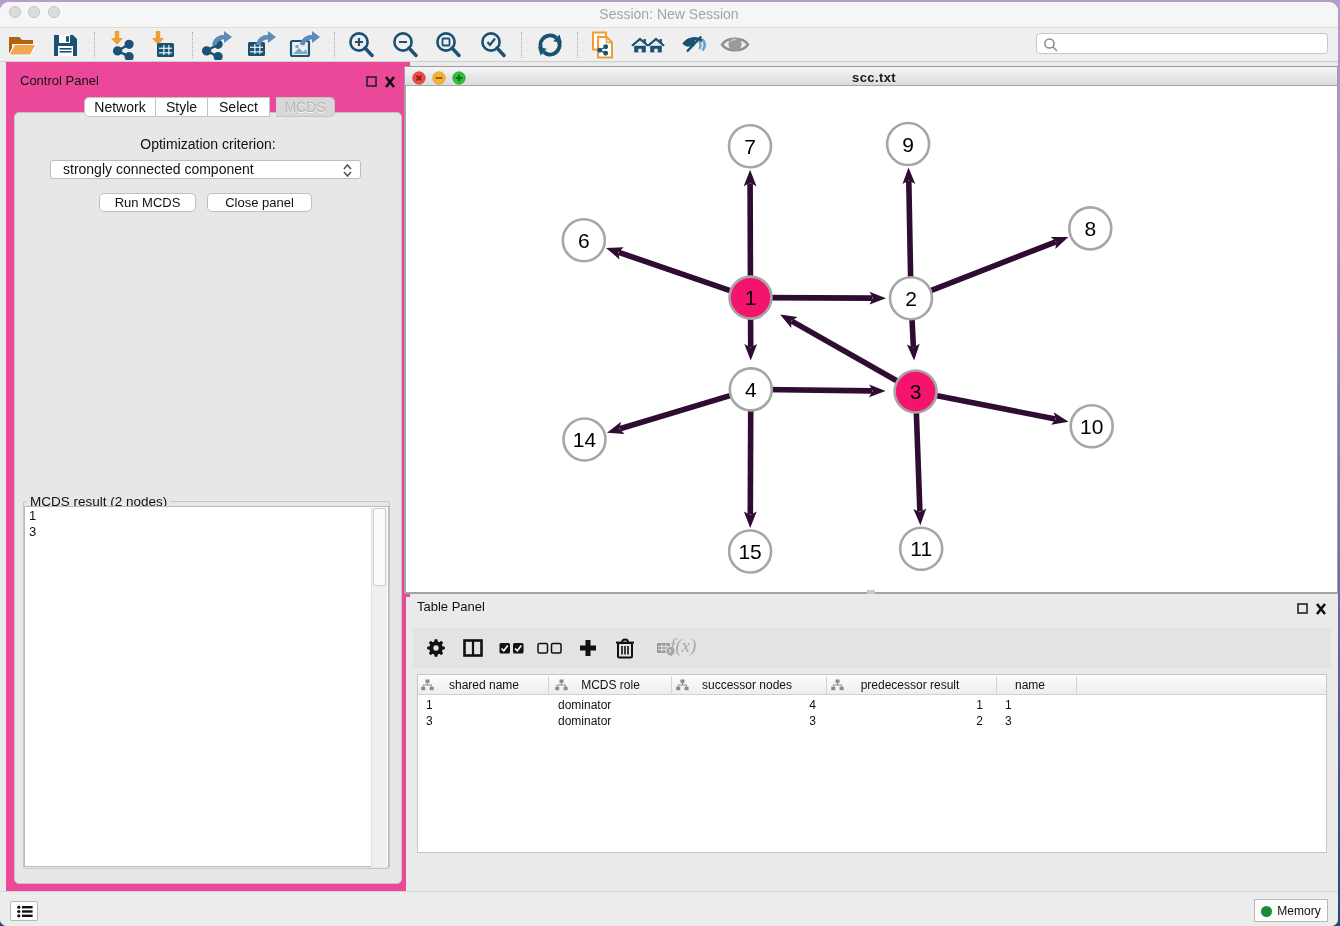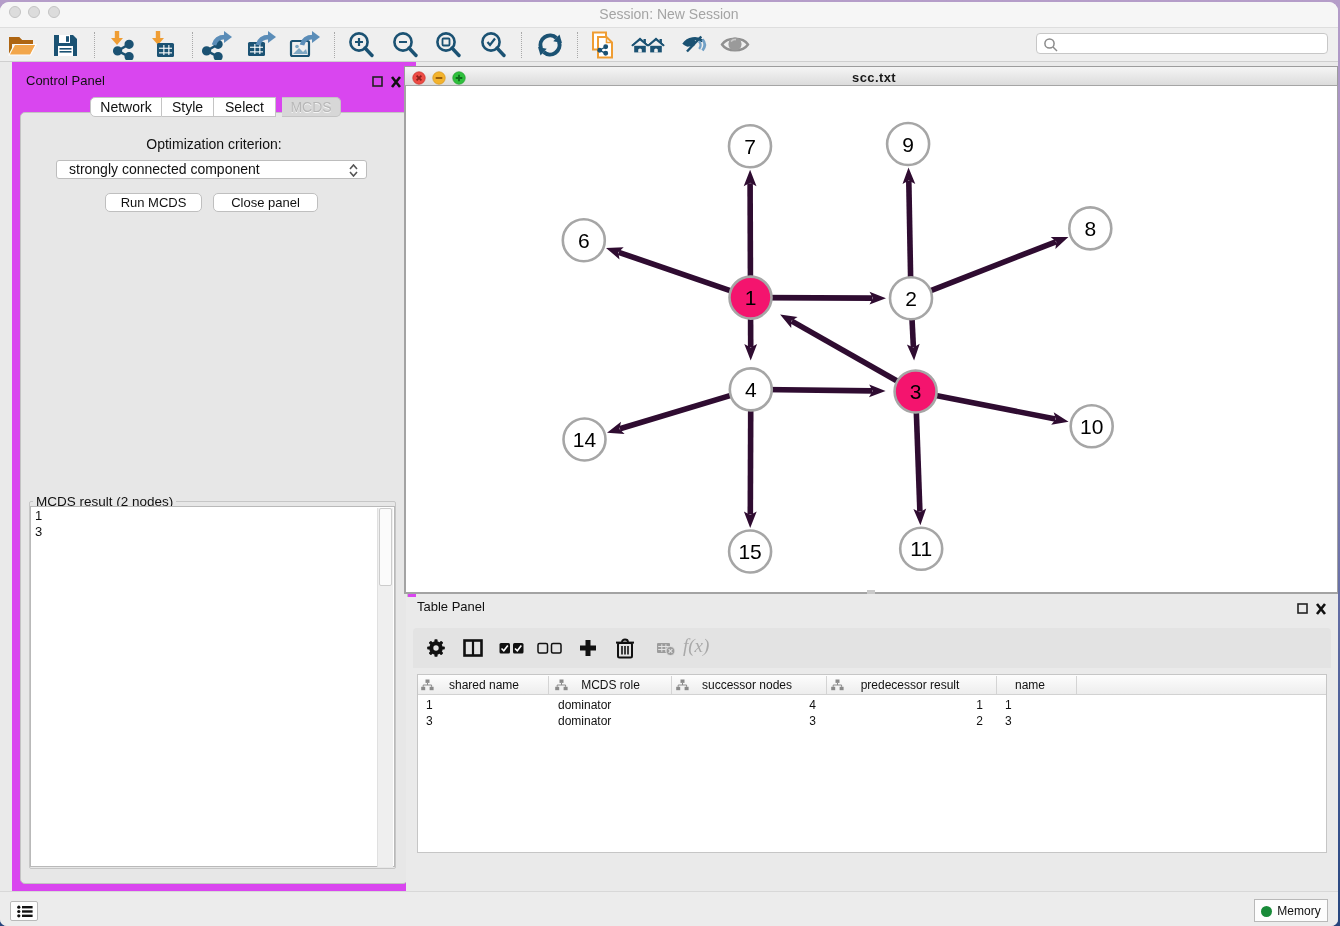--- a/index.html
+++ b/index.html
@@ -19,21 +19,21 @@
 .sep { position:absolute; top:4px; height:26px; width:1px; border-left:1px dotted #a9a9a9; }
 .ticon { position:absolute; top:1.5px; }
 #search { position:absolute; left:1036px; top:5px; width:292px; height:21px; background:#fff; border:1px solid #c7c7c7; border-radius:4px; }
 .phead { font-size:13px; color:#111; }
 .seg { position:absolute; display:flex; height:20px; font-size:14px; }
 .seg > div { background:#fff; border:1px solid #c4c4c4; border-left-width:0; color:#111;
   display:flex; align-items:center; justify-content:center; font-weight:500; }
 .seg > div:first-child { border-left-width:1px; border-radius:5px 0 0 5px; }
 .seg > div:last-child { border-radius:0 5px 5px 0; }
 .seg > div.dis { background:#d7d7d7; color:#b7b7b7; text-shadow:0 1px 0 #f5f5f5;margin-left:6px; }
-#cpanel { position:absolute; left:12px; top:60px; width:404px; height:829px; background:#d946ef; }
+#cpanel { position:absolute; left:6px; top:60px; width:404px; height:829px; background:#ec4899; }
 #cp-tabpanel { position:absolute; left:8px; top:50px; width:388px; height:772px; background:#e7e7e7; border:1px solid #c3c3c3; border-radius:5px; }
 .btn { position:absolute; background:#fff; border:1px solid #bfbfbf; border-radius:5px; font-size:13px; color:#111; text-align:center; line-height:17px; }
 #mcds-select { position:absolute; left:35px; top:47px; width:311px; height:19px; background:#fff; border:1px solid #bdbdbd; border-radius:3px; font-size:14px; color:#111; line-height:17px; padding-left:12px; }
 #mcds-fieldset { position:absolute; left:8px; top:388px; width:367px; height:368px; border:1px solid #c6c6c6; border-radius:2px; }
 #mcds-fieldset .ftitle { position:absolute; left:3px; top:-8px; background:#e7e7e7; padding:0 3px; font-size:13.5px; color:#111; }
 #mcds-text { position:absolute; left:0px; top:4px; width:365px; height:361px; background:#fff; border:1px solid #b9b9b9; font-size:13px; color:#111; }
 #nwin { position:absolute; left:404px; top:64px; width:934px; height:528px; }
 #ntitle { position:absolute; left:0; top:0; width:100%; height:20px; background:linear-gradient(180deg,#f5f5f5,#dcdcdc); border:1px solid #9c9c9c; border-bottom:1px solid #a5a5a5; }
 #ntitle .t { position:absolute; left:3px; width:100%; text-align:center; top:3px; font-size:13px; font-weight:700; color:#1a1a1a; letter-spacing:0.4px; }
 #tpanel { position:absolute; left:406px; top:595px; width:932px; height:294px; background:#eaeaea; }
@@ -351,21 +351,21 @@
         </svg>
         <svg style="position:absolute;left:243px;top:12px" width="20" height="16" viewBox="0 0 20 16">
           <rect x="1" y="3" width="13" height="10" rx="1" fill="#9c9c9c"></rect>
           <rect x="2.2" y="6" width="10.6" height="1" fill="#e3e3e3"></rect>
           <rect x="2.2" y="9" width="10.6" height="1" fill="#e3e3e3"></rect>
           <rect x="5.3" y="4.2" width="1" height="7.6" fill="#e3e3e3"></rect>
           <rect x="9.4" y="4.2" width="1" height="7.6" fill="#e3e3e3"></rect>
           <circle cx="14.5" cy="11" r="4.5" fill="#9c9c9c" stroke="#e3e3e3" stroke-width="1"></circle>
           <path d="M12.7 9.2 L16.3 12.8 M16.3 9.2 L12.7 12.8" stroke="#e3e3e3" stroke-width="1.2"></path>
         </svg>
-        <div style="position:absolute;left:270px;top:7px;font-family:'Liberation Serif',serif;font-style:italic;font-size:19px;color:#a9a9a9">f(x)</div>
+        <div style="position:absolute;left:257px;top:7px;font-family:'Liberation Serif',serif;font-style:italic;font-size:19px;color:#a9a9a9">f(x)</div>
       </div>
     <div id="tp-table">
       <div id="tp-header">
           <svg style="position:absolute;left:3px;top:4px" width="13" height="12" viewBox="0 0 13 12">
             <g fill="#8a8a8a">
               <rect x="4.5" y="0.5" width="4" height="3.4"></rect>
               <rect x="0.2" y="7.8" width="4" height="3.4"></rect>
               <rect x="8.6" y="7.8" width="4" height="3.4"></rect>
               <path d="M6.5 4 L6.5 6 M2.2 7.8 L2.2 6 L10.6 6 L10.6 7.8" fill="none" stroke="#8a8a8a" stroke-width="1"></path>
             </g>

